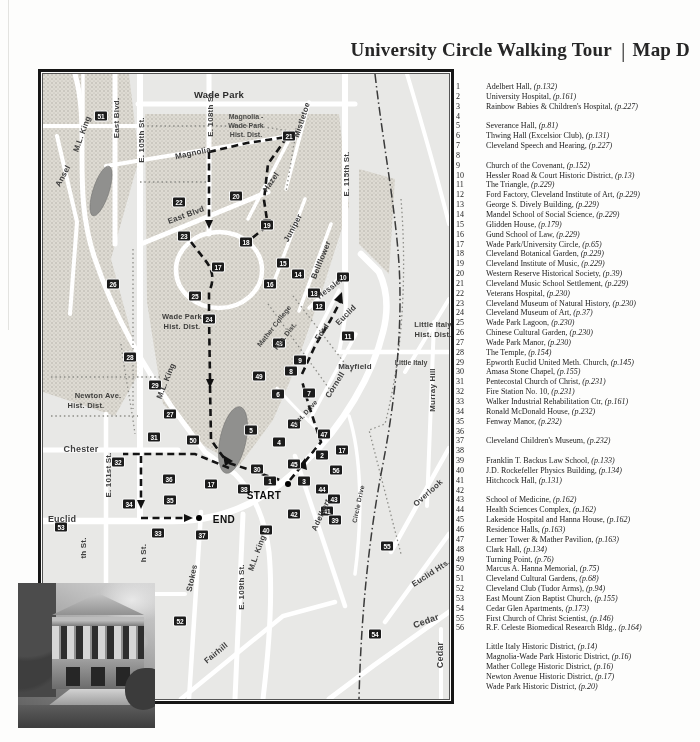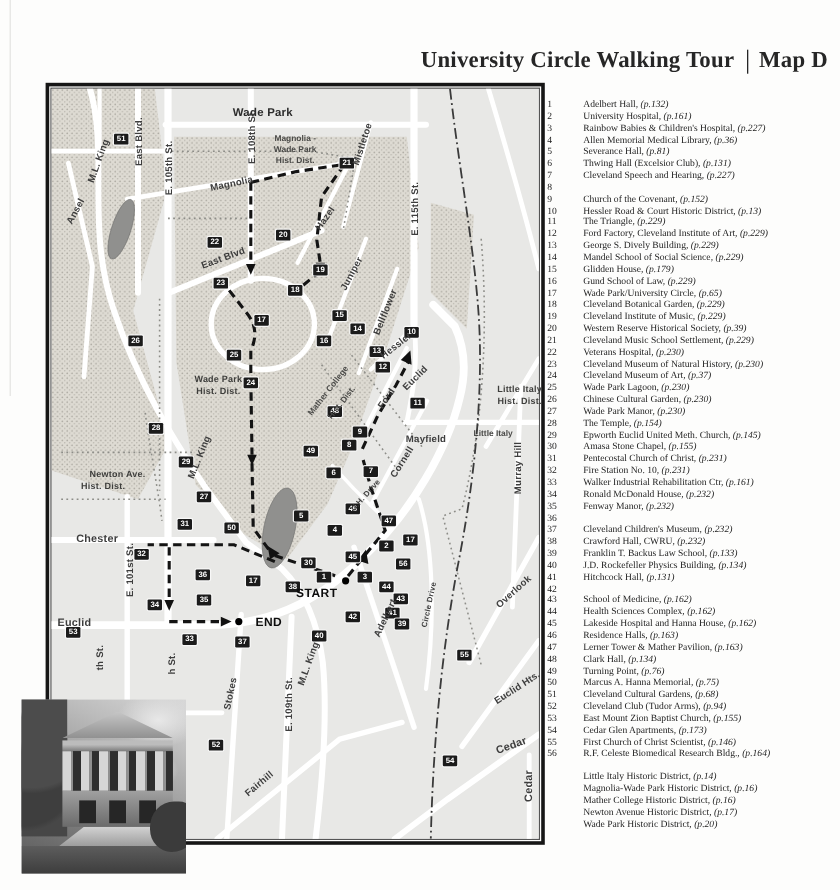--- a/index.html
+++ b/index.html
@@ -301,21 +301,20 @@
         <div class="lrow">
           <span class="lnum">2</span>
           <span class="lname">University Hospital, <i>(p.161)</i></span>
         </div>
         <div class="lrow">
           <span class="lnum">3</span>
           <span class="lname">Rainbow Babies &amp; Children's Hospital, <i>(p.227)</i></span>
         </div>
         <div class="lrow">
           <span class="lnum">4</span>
-          <span class="lname">Allen Memorial Medical Library, <i>(p.36)</i></span>
         </div>
         <div class="lrow">
           <span class="lnum">5</span>
           <span class="lname">Severance Hall, <i>(p.81)</i></span>
         </div>
         <div class="lrow">
           <span class="lnum">6</span>
           <span class="lname">Thwing Hall (Excelsior Club), <i>(p.131)</i></span>
         </div>
         <div class="lrow">
@@ -435,21 +434,20 @@
         </div>
         <div class="lrow">
           <span class="lnum">36</span>
         </div>
         <div class="lrow">
           <span class="lnum">37</span>
           <span class="lname">Cleveland Children's Museum, <i>(p.232)</i></span>
         </div>
         <div class="lrow">
           <span class="lnum">38</span>
-          <span class="lname">Crawford Hall, CWRU, <i>(p.232)</i></span>
         </div>
         <div class="lrow">
           <span class="lnum">39</span>
           <span class="lname">Franklin T. Backus Law School, <i>(p.133)</i></span>
         </div>
         <div class="lrow">
           <span class="lnum">40</span>
           <span class="lname">J.D. Rockefeller Physics Building, <i>(p.134)</i></span>
         </div>
         <div class="lrow">

